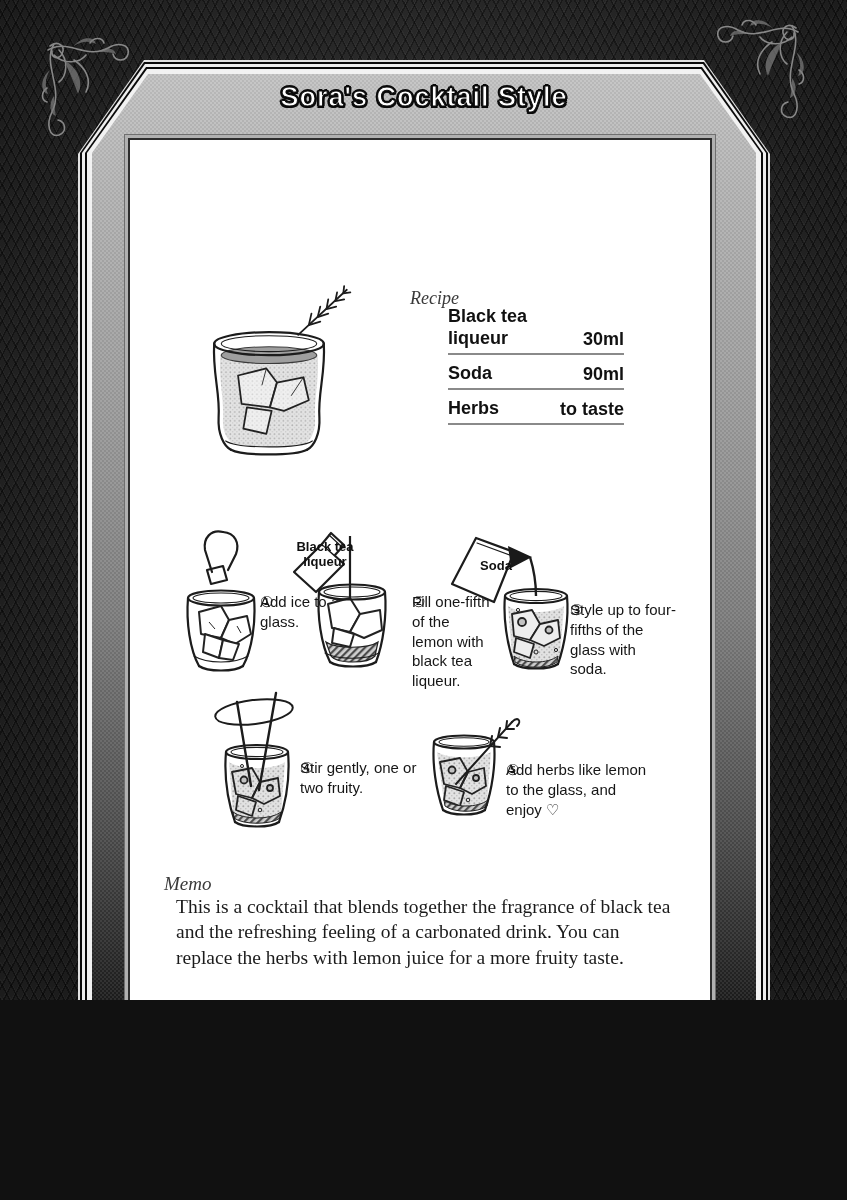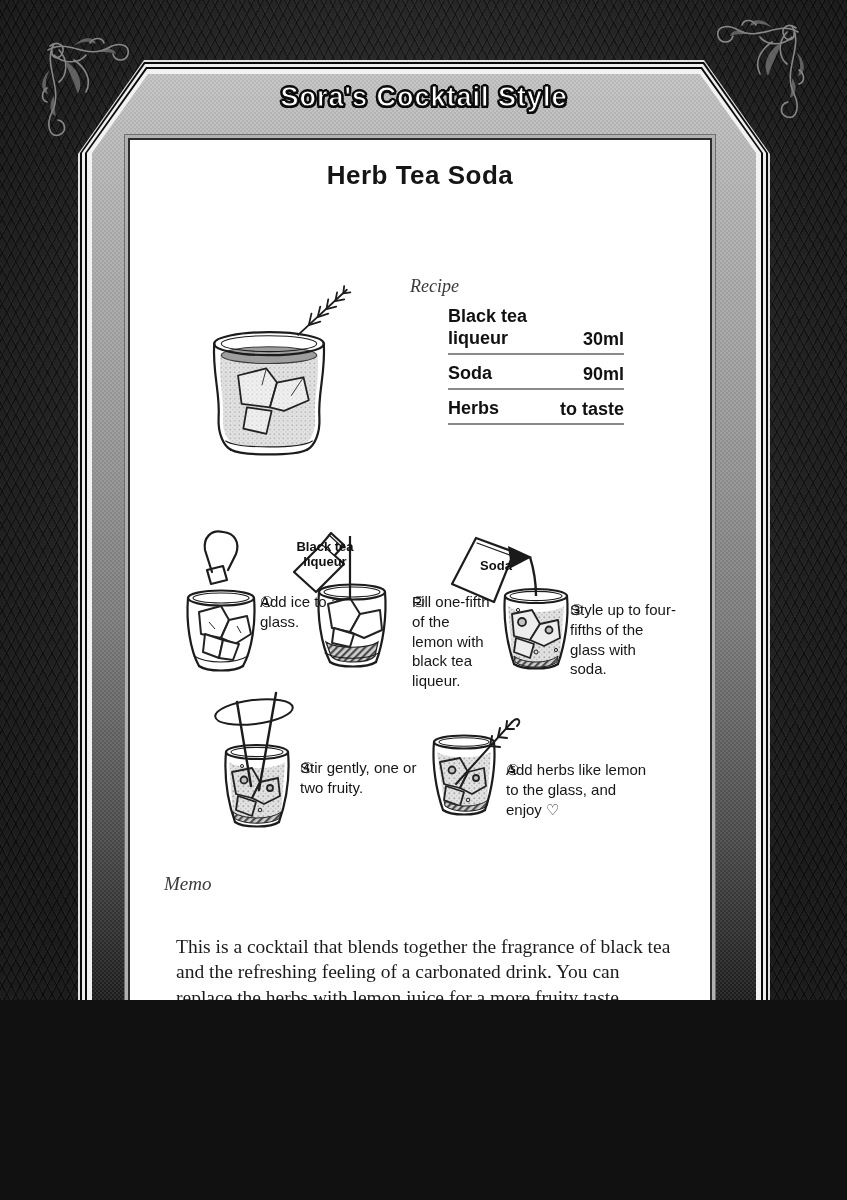--- a/index.html
+++ b/index.html
@@ -34,39 +34,39 @@
   .orn-tl{left:34px;top:30px;}
   .orn-tr{left:700px;top:12px;transform:scaleX(-1);}
   .orn-bl{left:20px;top:1066px;transform:scaleY(-1);}
   .orn-br{left:700px;top:1056px;transform:scale(-1,-1);}
   
   .card{position:absolute;left:128px;top:138px;width:580px;height:928px;z-index:5;
     background:#fff;border:2px solid #2d2d2d;box-shadow:0 0 0 3px #b0b0b0,0 0 0 4px #6f6f6f;}
   .card *{position:absolute;}
   .card-title{left:0;right:0;top:20px;text-align:center;font-size:26px;font-weight:bold;color:#151515;letter-spacing:0.5px;}
   .recipe-label,.memo-label{font-family:"Liberation Serif", serif;font-style:italic;color:#3a3a3a;}
-  .recipe-label{left:280px;top:136px;font-size:18px;}
+  .recipe-label{left:280px;top:148px;font-size:18px;}
   .ingredients{left:318px;top:166px;width:176px;font-size:18px;font-weight:bold;color:#111;}
   .ing-row{position:static;display:flex;justify-content:space-between;align-items:flex-end;
     border-bottom:2px solid #8a8a8a;padding-bottom:3px;margin-bottom:8px;}
   .ing-name{position:static;max-width:112px;line-height:1.22;}
   .ing-amt{position:static;white-space:nowrap;}
   .step-text{font-size:15px;line-height:1.32;color:#161616;}
   .step-num{margin-right:2px;}
   .s1-text{left:130px;top:452px;width:82px;}
   .s2-text{left:282px;top:452px;width:82px;}
   .s3-text{left:440px;top:460px;width:106px;}
   .s4-text{left:170px;top:618px;width:128px;}
   .s5-text{left:376px;top:620px;width:142px;}
   .ill-label{font-size:13px;font-weight:bold;color:#101010;text-align:center;line-height:1.15;z-index:3;}
   .s2-label{left:160px;top:400px;width:70px;}
   .s3-label{left:343px;top:419px;width:46px;}
   .memo-label{left:34px;top:733px;font-size:19px;}
   .memo-text{left:46px;top:754px;width:502px;font-family:"Liberation Serif", serif;
-    font-size:19.5px;line-height:1.3;color:#1b1b1b;margin-top:40px;}
+    font-size:19.5px;line-height:1.3;color:#1b1b1b;}
   .ill{z-index:2;}
   .s-main{left:55px;top:133px;}
   .s1{left:47px;top:386px;}
   .s2{left:150px;top:386px;}
   .s3{left:318px;top:386px;}
   .s4{left:82px;top:550px;}
   .s5{left:298px;top:572px;}
 </style>
 </head>
 <body>
@@ -171,21 +171,20 @@
     <div class="fl fl2"></div>
     <div class="fl fl3"></div>
     <div class="fl fl4"></div>
     <div class="fl fl5"></div>
   </div>
 
   <div class="banner-title">Sora's Cocktail Style</div>
 
   <div class="card">
 
-    <div class="card-title">Herb Tea Soda</div>
 
     <svg class="ill s-main" width="168" height="205" viewBox="0 0 190 220">
       <g stroke="#1c1c1c" fill="none" stroke-width="2" stroke-linecap="round">
         <path d="M128,64 L183,13"></path>
         <path d="M140,53 l3,-13 M140,53 l13,-4 M150,44 l3,-12 M150,44 l12,-4 M160,35 l2,-11 M160,35 l11,-3 M170,26 l2,-10 M170,26 l10,-2 M179,17 l1,-8 M179,17 l8,-1"></path>
       </g>
       <path d="M40,86 C58,97 132,97 150,86 C152,118 146,132 147,158 C148,172 143,182 137,186 C120,192 70,192 53,186 C47,182 42,172 43,158 C44,132 38,118 40,86 Z" fill="url(#p-dot)" stroke="none" opacity="0.95"></path>
       <ellipse cx="95" cy="87" rx="54" ry="9.5" fill="#9e9e9e" stroke="#3a3a3a" stroke-width="1.2"></ellipse>
       <g stroke="#222" stroke-width="2" fill="rgba(255,255,255,0.45)" stroke-linejoin="round">
         <path d="M60,110 L92,102 L104,118 L96,146 L64,142 Z"></path>

